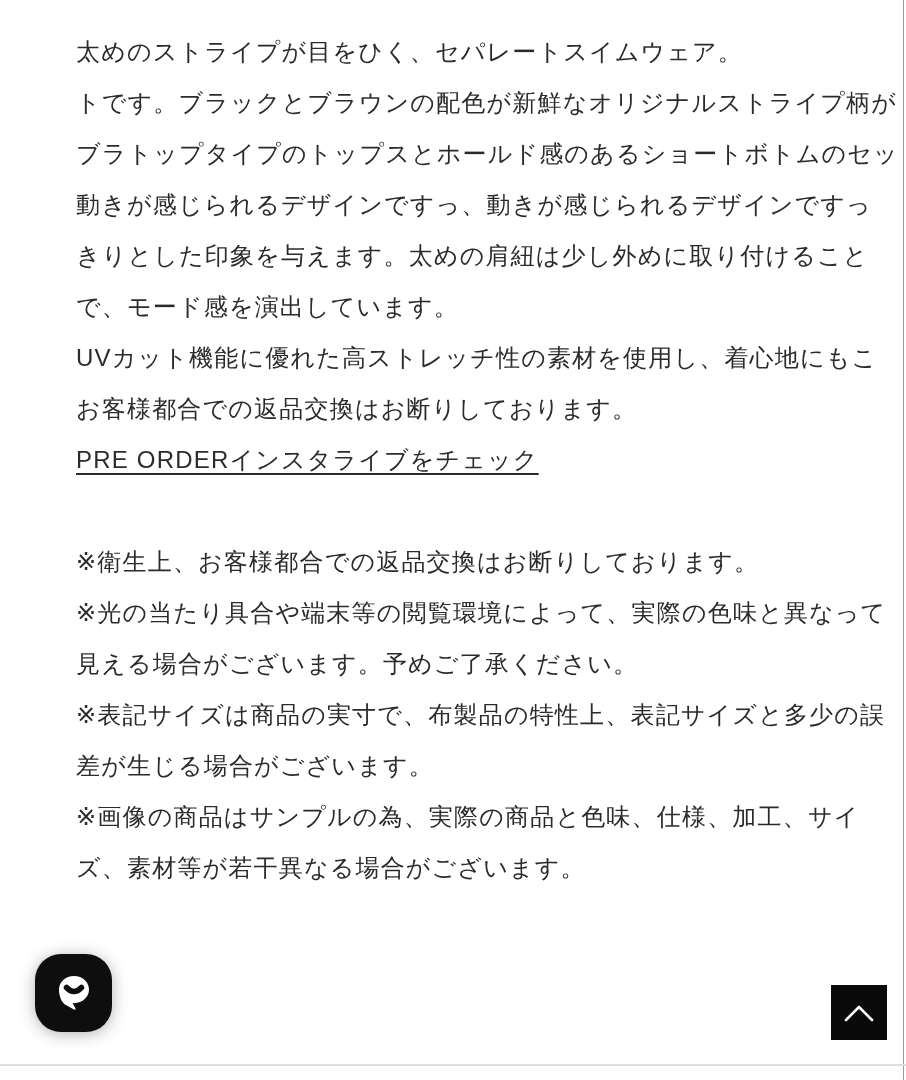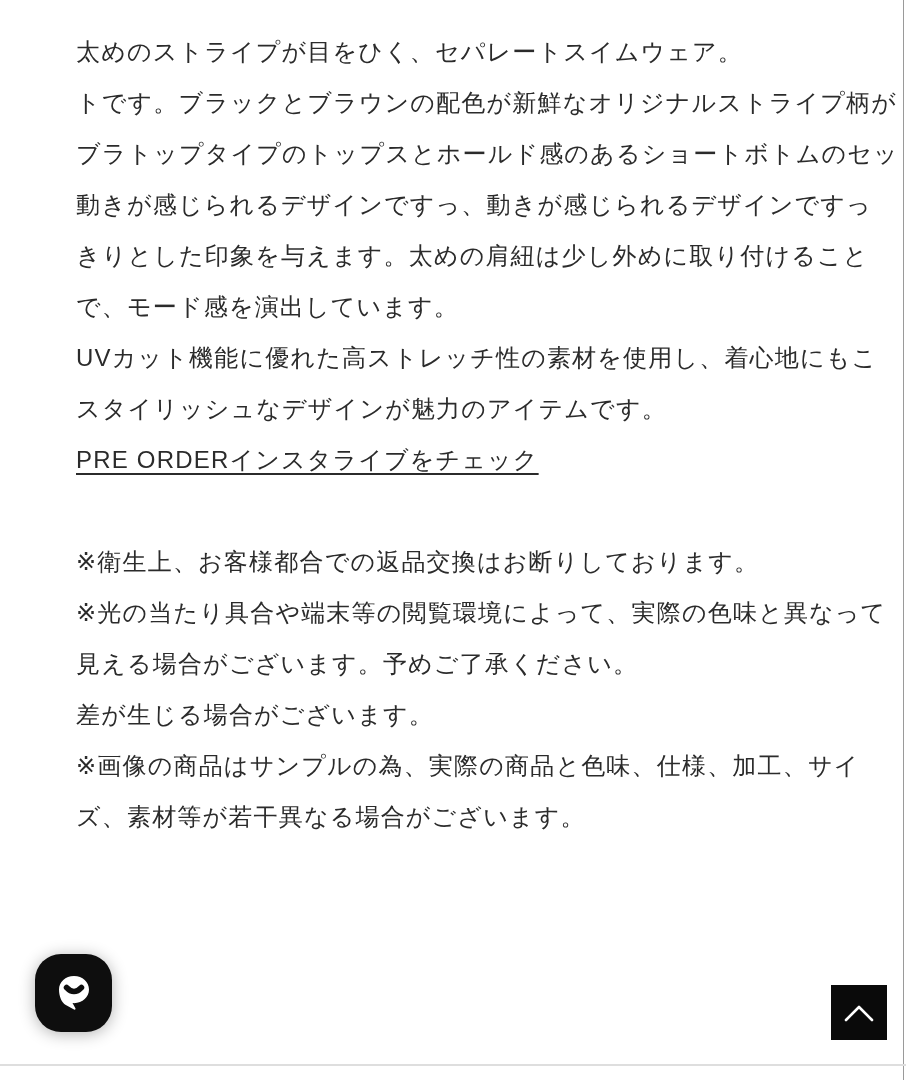--- a/index.html
+++ b/index.html
@@ -82,33 +82,34 @@
 
   <main class="text-block">
     <div>
         <div class="line">太めのストライプが目をひく、セパレートスイムウェア。</div>
         <div class="line">トです。ブラックとブラウンの配色が新鮮なオリジナルストライプ柄が</div>
         <div class="line">ブラトップタイプのトップスとホールド感のあるショートボトムのセッ</div>
         <div class="line">動きが感じられるデザインですっ、動きが感じられるデザインですっ</div>
         <div class="line">きりとした印象を与えます。太めの肩紐は少し外めに取り付けること</div>
         <div class="line">で、モード感を演出しています。</div>
         <div class="line">UVカット機能に優れた高ストレッチ性の素材を使用し、着心地にもこ</div>
-        <div class="line">スタイリッシュなデザインが魅力のアイテムです。</div>
+        <div class="line">お客様都合での返品交換はお断りしております。</div>
       </div>
 
     <div class="line link-line">
       <a href="#">PRE ORDERインスタライブをチェック</a>
     </div>
 
     <div class="line"></div>
 
     <div>
         <div class="line">※衛生上、お客様都合での返品交換はお断りしております。</div>
         <div class="line">※光の当たり具合や端末等の閲覧環境によって、実際の色味と異なって</div>
         <div class="line">見える場合がございます。予めご了承ください。</div>
+        <div class="line">※表記サイズは商品の実寸で、布製品の特性上、表記サイズと多少の誤</div>
         <div class="line">差が生じる場合がございます。</div>
         <div class="line">※画像の商品はサンプルの為、実際の商品と色味、仕様、加工、サイ</div>
         <div class="line">ズ、素材等が若干異なる場合がございます。</div>
       </div>
   </main>
 
   <div class="right-border"></div>
   <div class="divider"></div>
 
   <button class="chat-btn">

